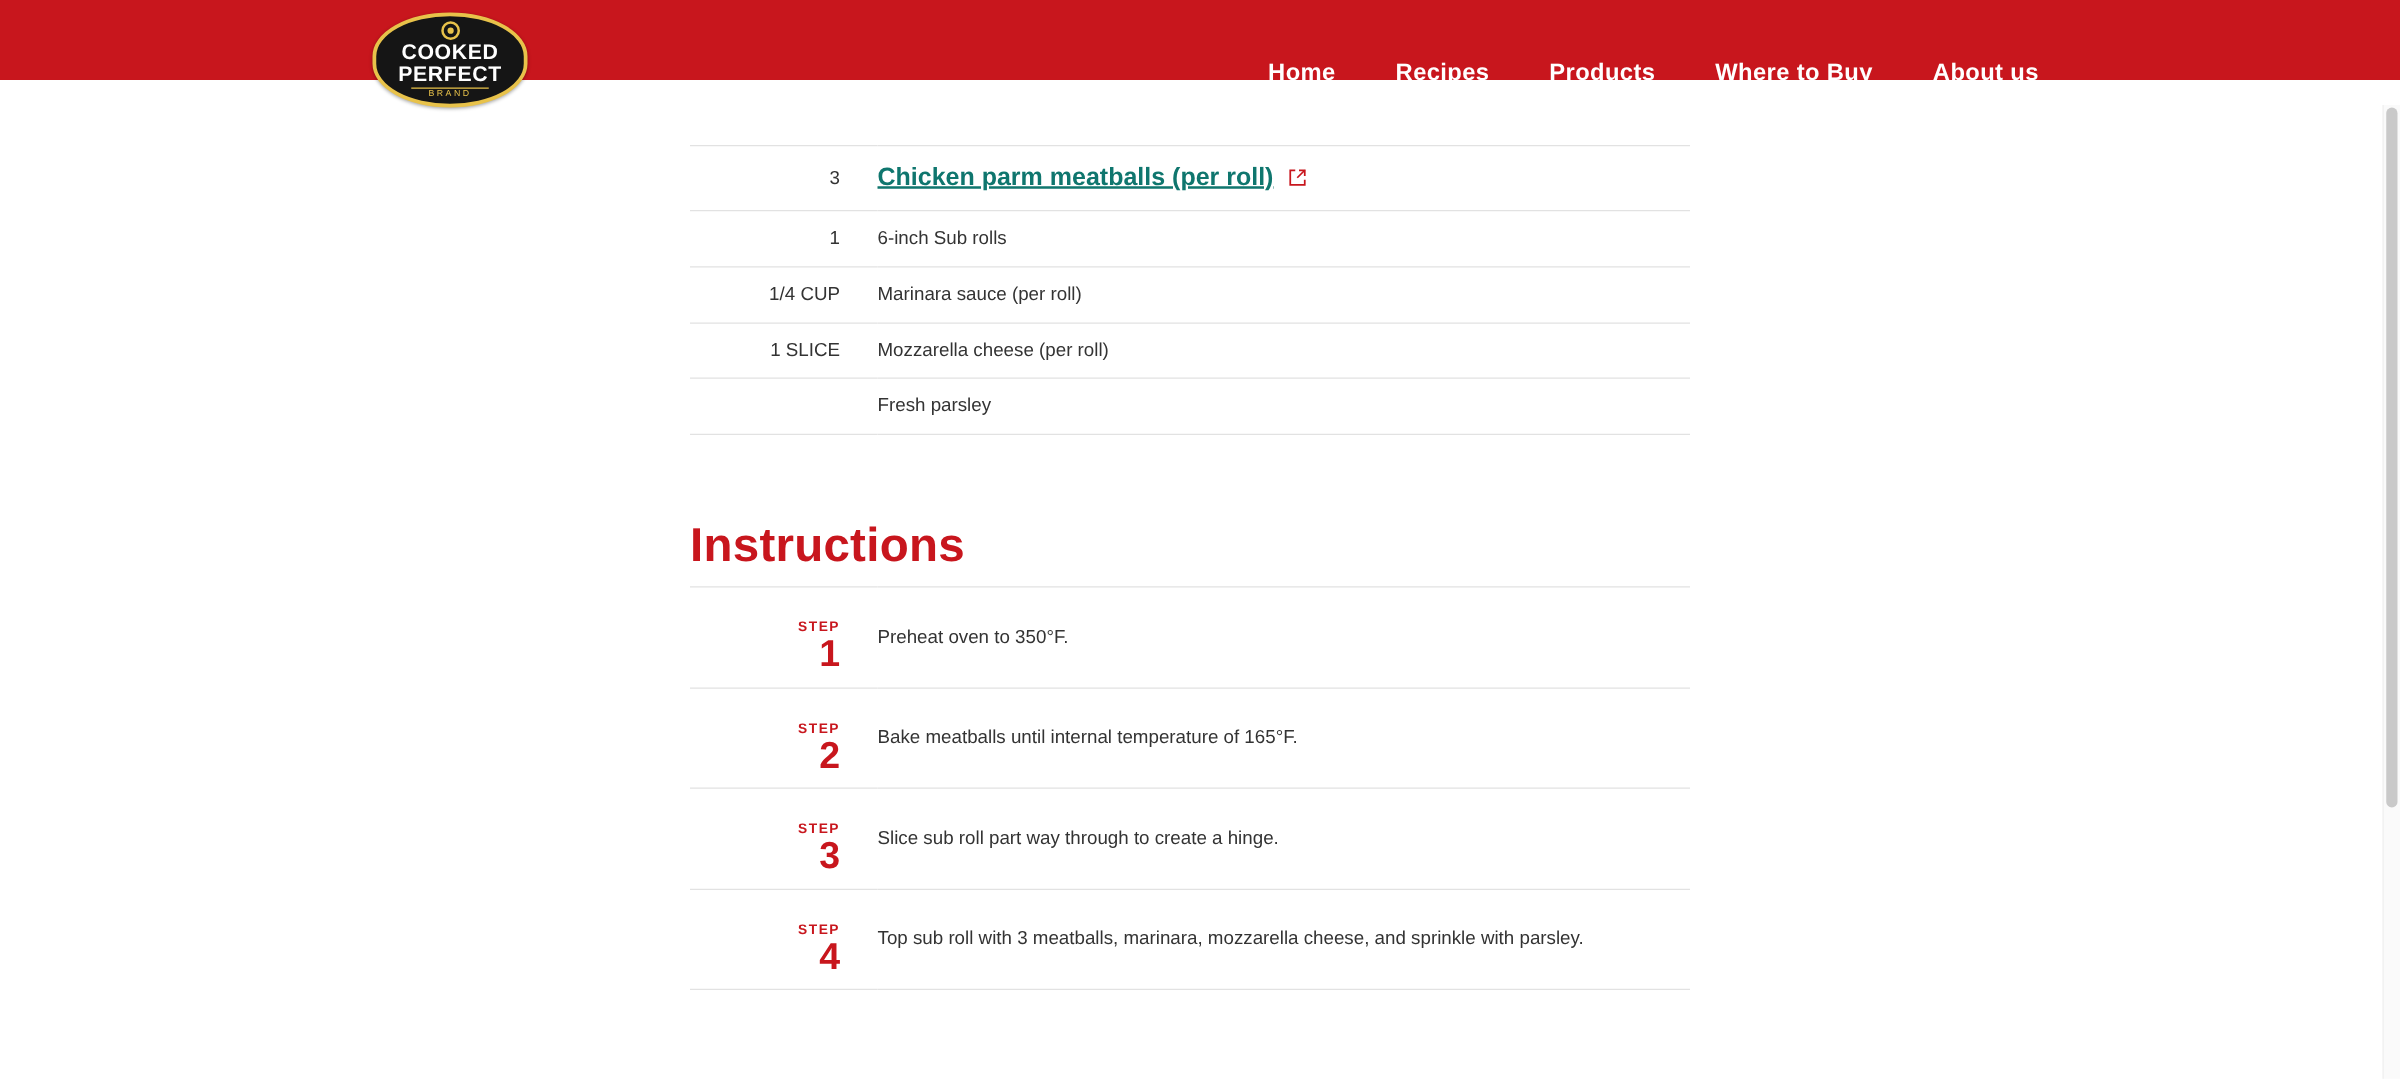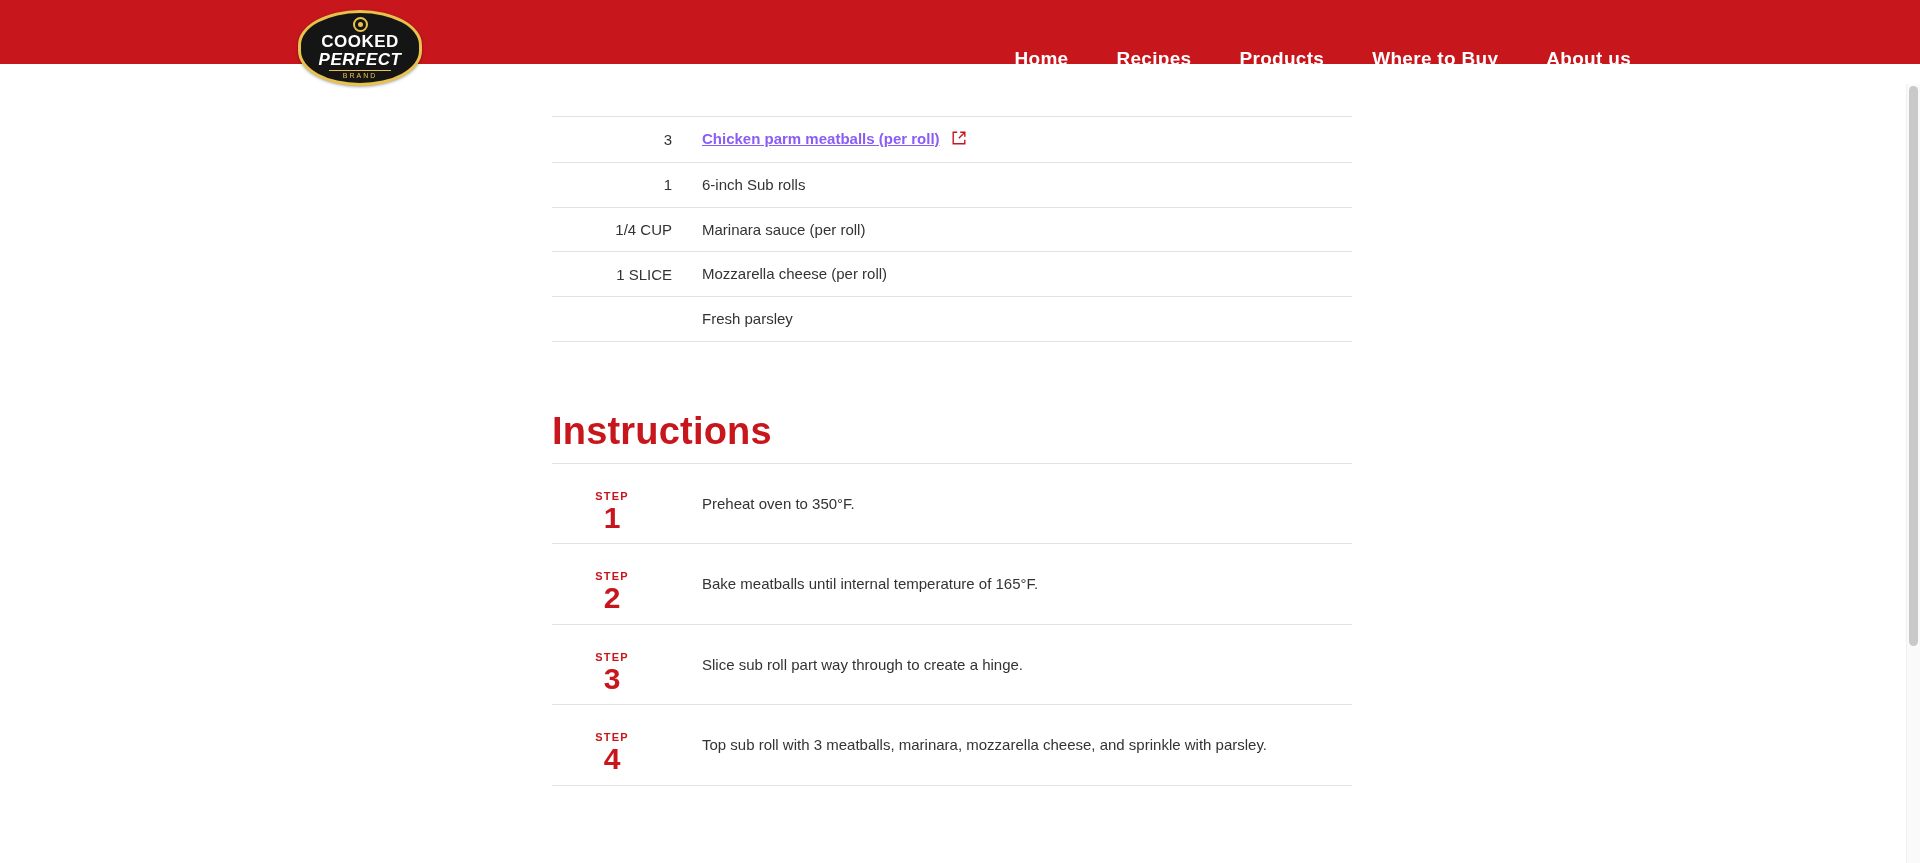--- a/index.html
+++ b/index.html
@@ -57,21 +57,21 @@
     border-radius: 50%;
     background: #e8c24a;
   }
   .logo-line1, .logo-line2 {
     color: #ffffff;
     font-weight: bold;
     letter-spacing: 0.5px;
     line-height: 1.02;
     font-size: 17px;
   }
-  .logo-line2 { font-size: 17px; font-style: italic; }
+  .logo-line2 { font-size: 17px; }
   .logo-rule {
     width: 62px;
     height: 1px;
     background: #e8c24a;
     margin: 2px 0 1px 0;
   }
   .logo-brand {
     color: #e8c24a;
     font-size: 7px;
     letter-spacing: 2px;
@@ -144,35 +144,35 @@
     white-space: nowrap;
   }
   td.desc {
     padding: 11px 0 11px 0;
     font-size: 15px;
     color: #333333;
     line-height: 1.45;
     vertical-align: middle;
   }
   td.desc a.ing-link {
-    color: #8b5cf6;
+    color: #0f766e;
     font-weight: bold;
     text-decoration: underline;
-    font-size: 15px;
+    font-size: 20px;
   }
   .ext-icon {
     display: inline-block;
     margin-left: 8px;
     vertical-align: -1px;
   }
 
   
   td.step {
     width: 150px;
-    text-align: center;
+    text-align: right;
     padding: 27px 30px 11px 0;
     vertical-align: middle;
     line-height: 1;
   }
   .step-word {
     display: block;
     color: #c8161d;
     font-size: 11px;
     font-weight: bold;
     letter-spacing: 1.2px;

